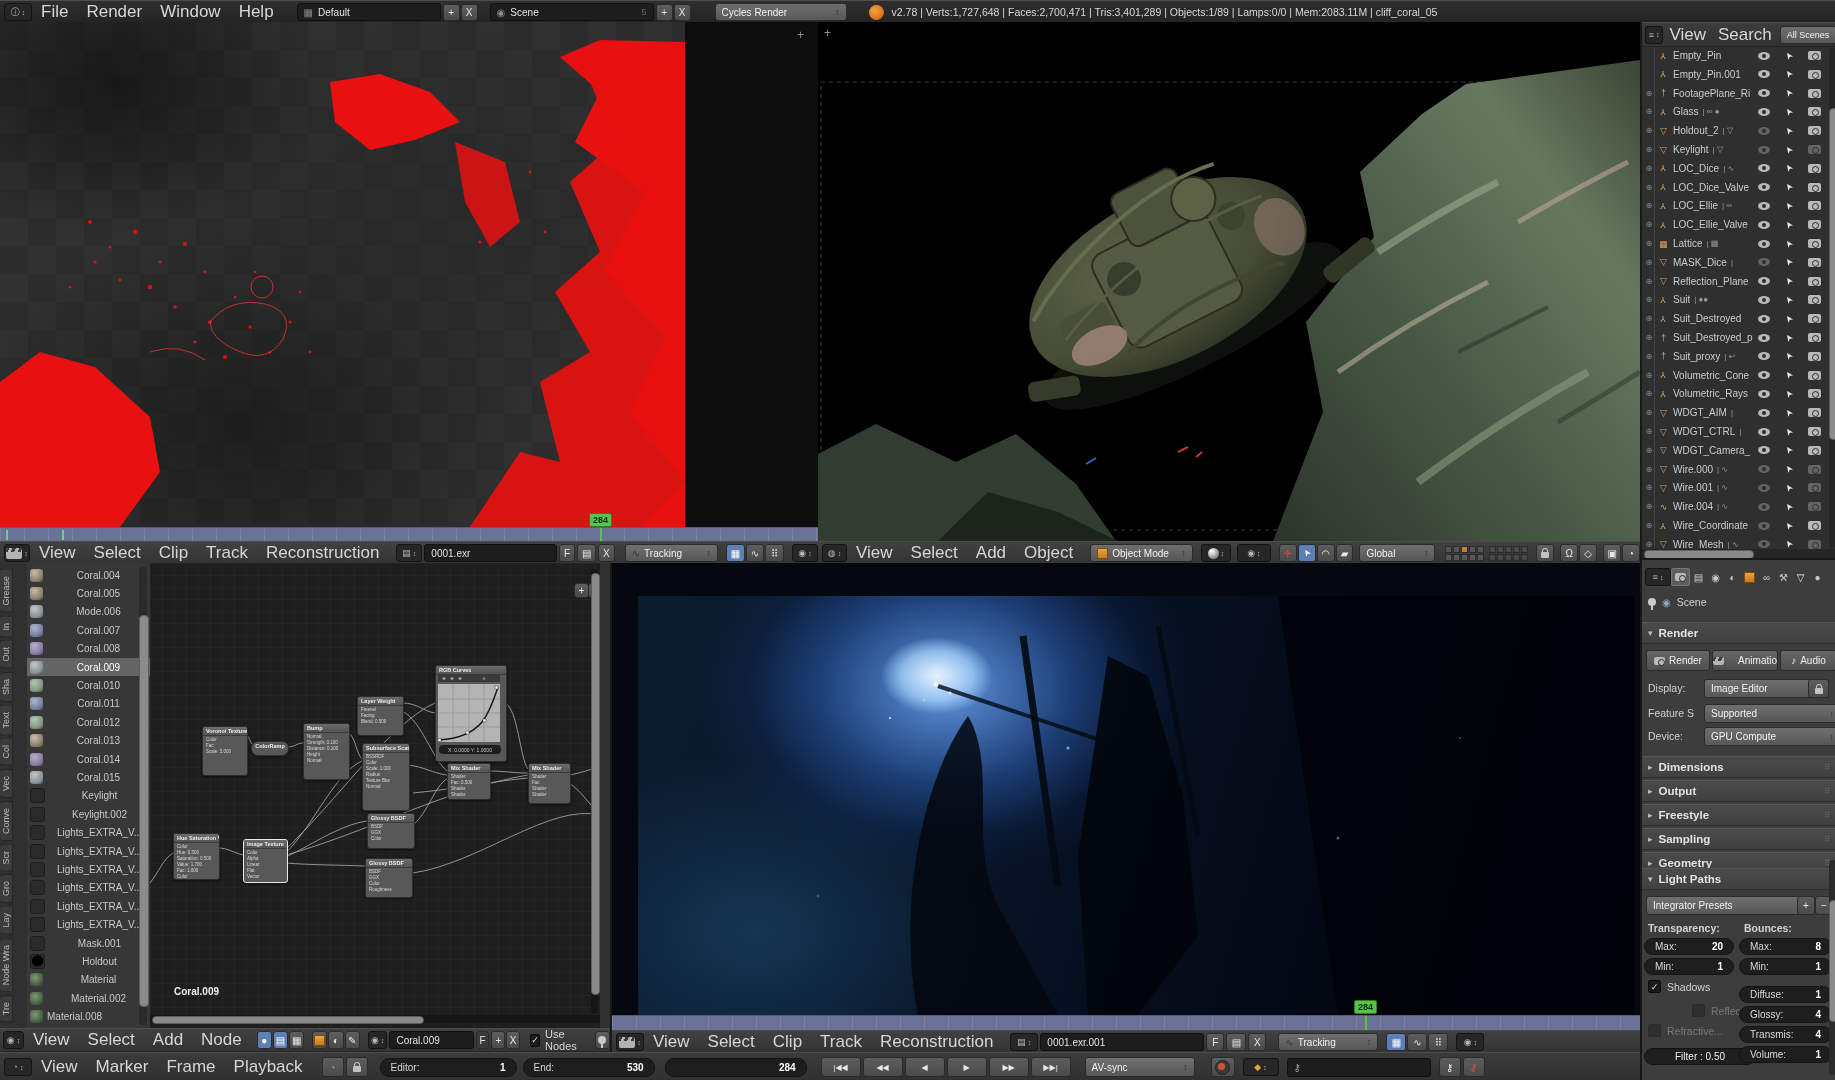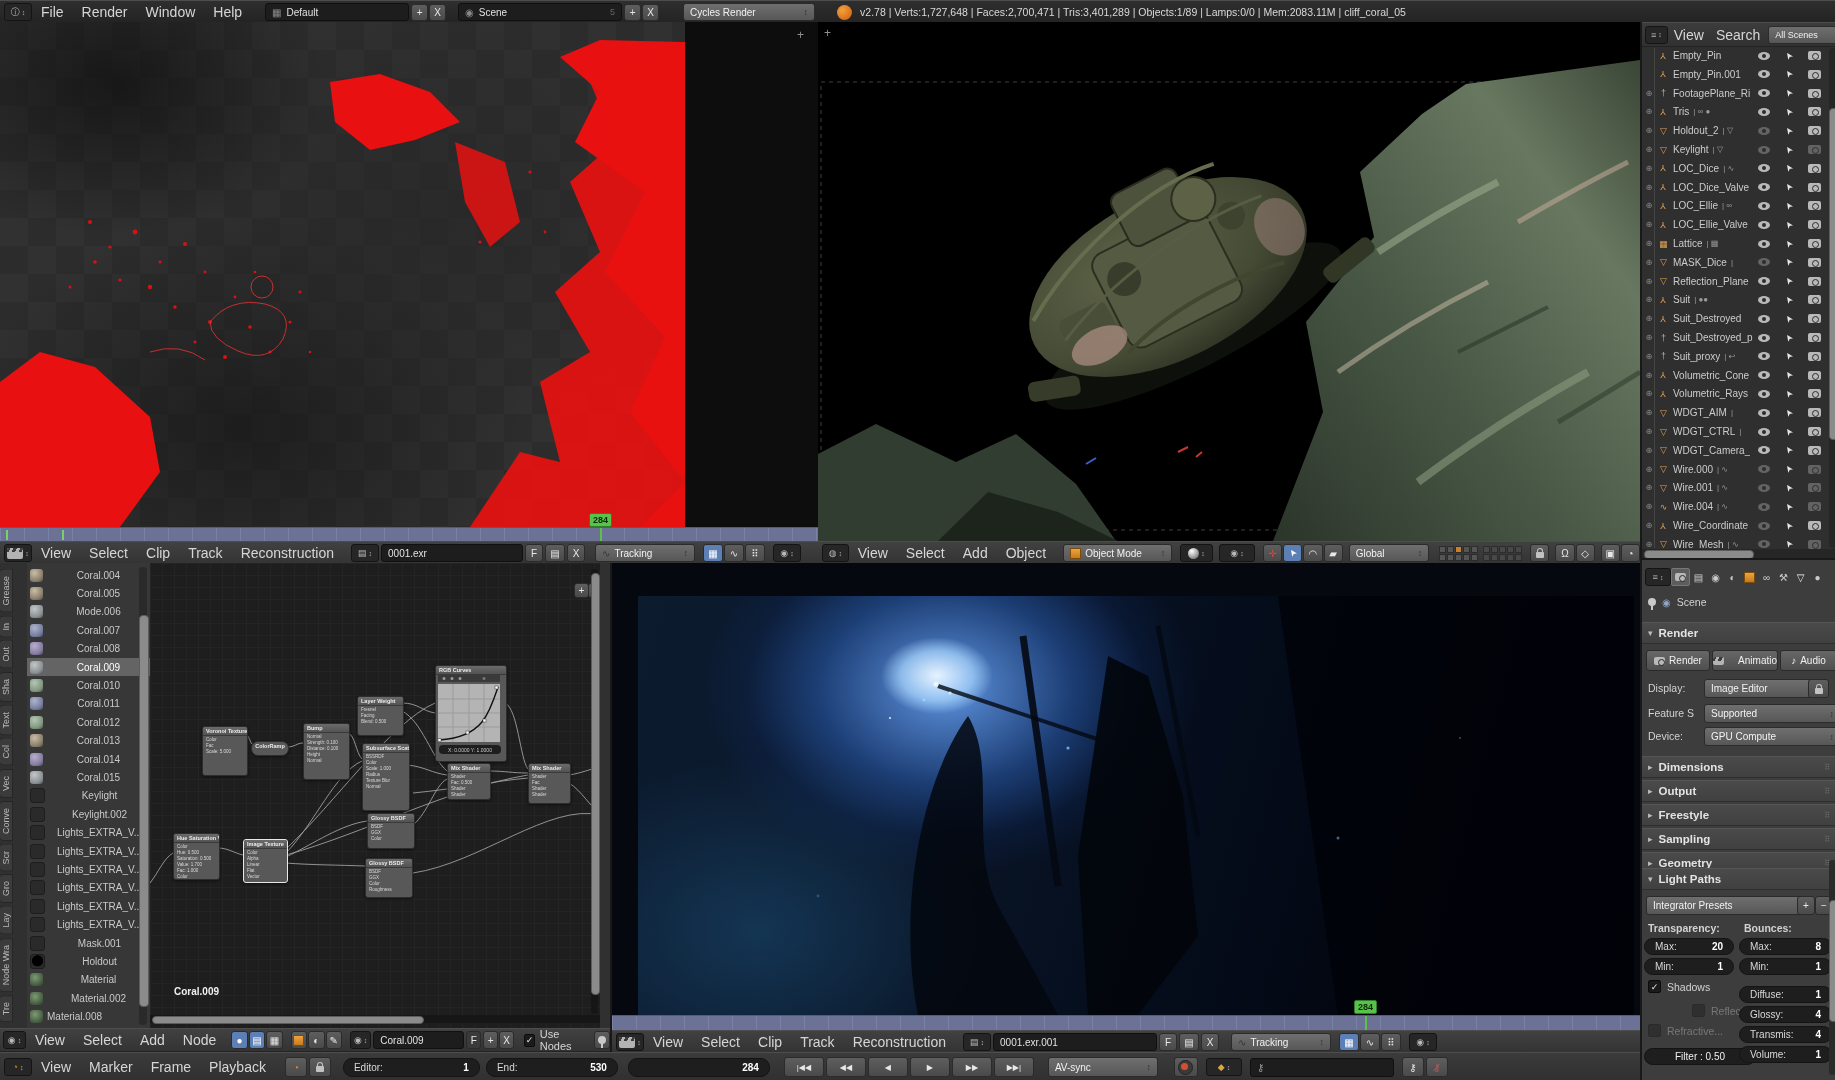--- a/index.html
+++ b/index.html
@@ -1,20 +1,20 @@
 <!DOCTYPE html>
 <html><head>
 <meta charset="utf-8">
 <style>
   html,body{margin:0;padding:0;background:#111;}
   #app{position:relative;width:1835px;height:1080px;background:#1a1a1a;overflow:hidden;
        font-family:"Liberation Sans",sans-serif;color:#cfcfcf;-webkit-font-smoothing:antialiased;}
   .abs{position:absolute;}
   .hstack{display:flex;align-items:center;}
-  .menu{font-size:14px;color:#d6d6d6;padding:0 9px;cursor:default;}
+  .menu{font-size:17px;color:#d6d6d6;padding:0 9px;cursor:default;}
   .bar{background:linear-gradient(#414141,#333);border-top:1px solid #4d4d4d;border-bottom:1px solid #232323;}
   .fld{background:#1d1d1d;border:1px solid #101010;border-radius:3px;color:#e2e2e2;font-size:10px;
        display:flex;align-items:center;padding:0 6px;}
   .dd{background:linear-gradient(#6f6f6f,#575757);border:1px solid #2b2b2b;border-radius:3px;color:#f2f2f2;
       font-size:10px;display:flex;align-items:center;padding:0 6px;gap:4px;}
   .dd .arr{margin-left:auto;color:#30343a;font-size:9px;}
   .sq{background:linear-gradient(#5e5e5e,#4a4a4a);border:1px solid #2b2b2b;border-radius:3px;color:#e8e8e8;
       font-size:10px;display:flex;align-items:center;justify-content:center;}
   .sq.on{background:#5c7fb5;color:#fff;}
   .pill{background:#1e1e1e;border:1px solid #141414;border-radius:9px;color:#efefef;font-size:10px;
@@ -393,21 +393,21 @@
         <span class="rgt" style="left:137px;">
             <span class="i-cursor">➤</span>
           </span>
         <span class="rgt" style="left:162px;">
             <span class="i-cam"></span>
           </span>
       </div>
         <div class="orow" style="top: 56.4px;">
         <span class="exp">⊕</span>
         <span class="oic"><span class=" rot180">Y</span></span>
-        <span class="nm">Tris</span>
+        <span class="nm">Glass</span>
         <span class="extra">| ∞ ●</span>
         <span class="rgt" style="left:112px;">
             <span class="i-eye"></span>
           </span>
         <span class="rgt" style="left:137px;">
             <span class="i-cursor">➤</span>
           </span>
         <span class="rgt" style="left:162px;">
             <span class="i-cam"></span>
           </span>

